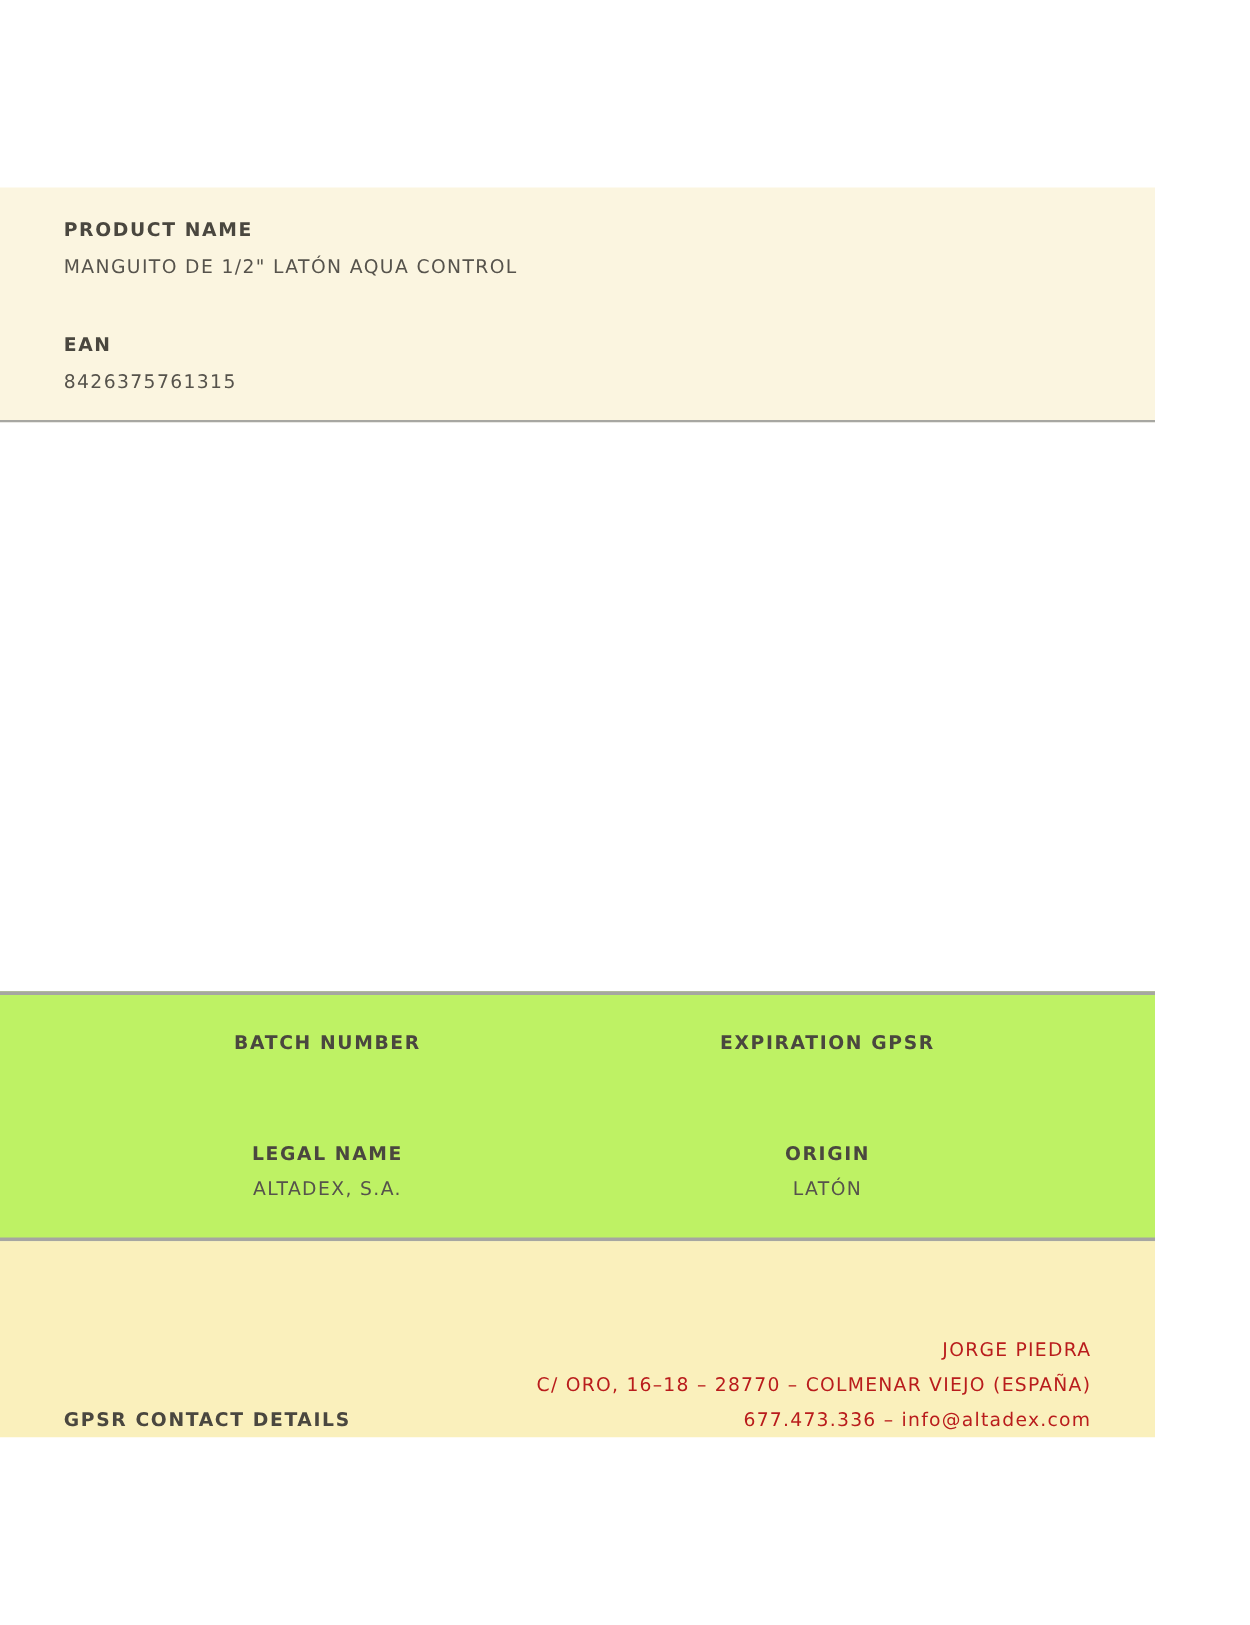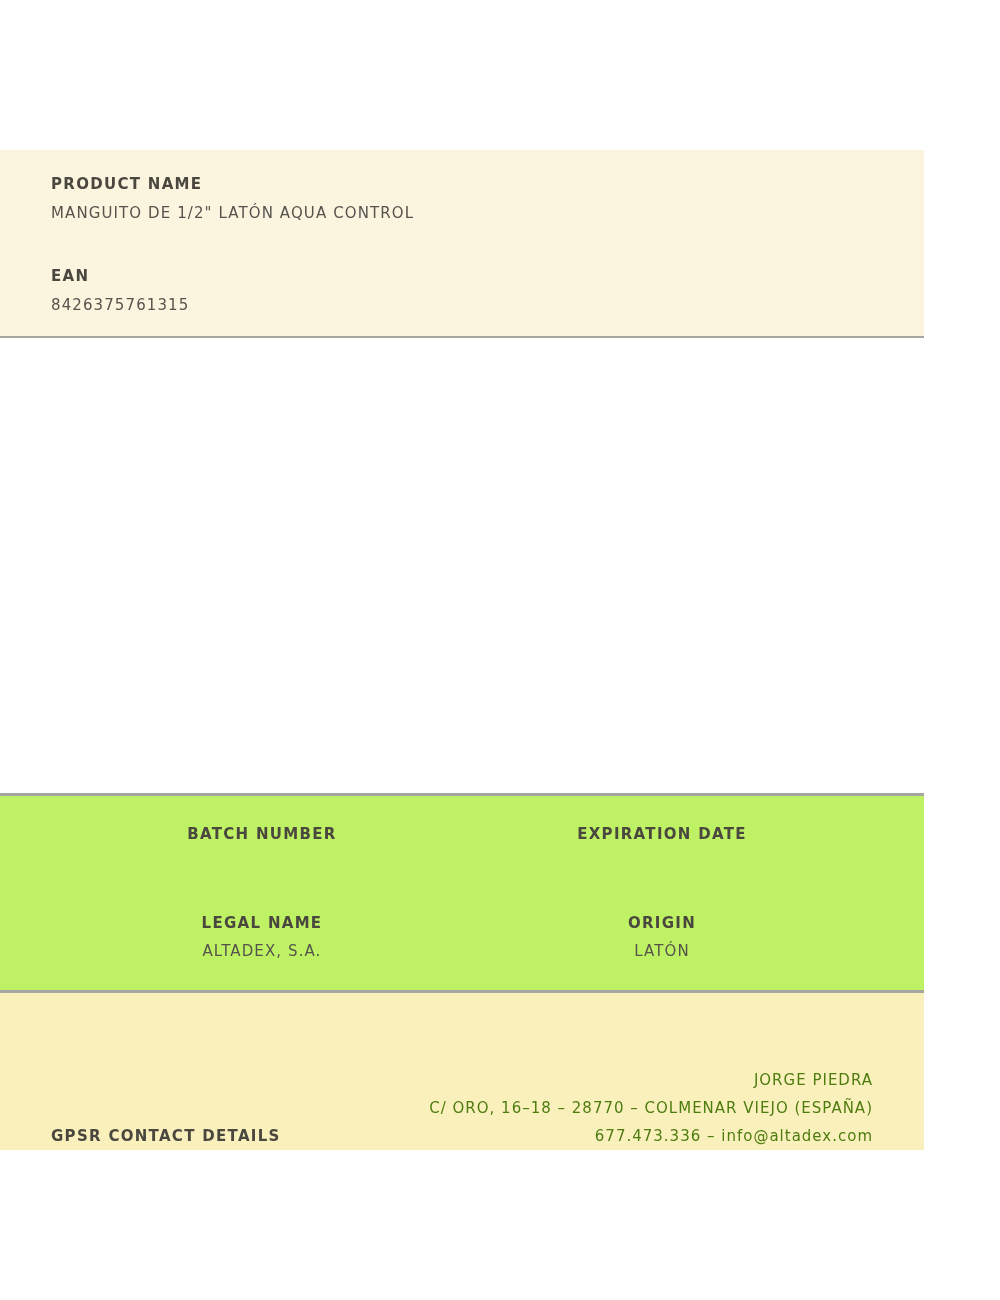--- a/index.html
+++ b/index.html
@@ -82,21 +82,21 @@
     color: #4A473F;
     line-height: 28px;
   }
   .gpsr-contact {
     text-align: right;
   }
   .gpsr-contact-line {
     font-size: 15px;
     font-weight: normal;
     letter-spacing: 1.0px;
-    color: #4d7c0f;
+    color: #b91c1c;
     line-height: 28px;
     white-space: nowrap;
   }
   
   #bottom-spacer {
     height: 150px;
     background: #ffffff;
   }
 </style>
 </head>
@@ -114,21 +114,21 @@
 </div>
 
 <div class="section" id="middle-spacer"></div>
 
 <div class="section" id="batch-section">
   <div class="grid-row first">
     <div class="grid-col">
       <div class="field-label">BATCH NUMBER</div>
     </div>
     <div class="grid-col">
-      <div class="field-label">EXPIRATION DATE</div>
+      <div class="field-label">EXPIRATION GPSR</div>
     </div>
   </div>
   <div class="grid-row second">
     <div class="grid-col">
       <div class="field-label">LEGAL NAME</div>
       <div class="field-value">ALTADEX, S.A.</div>
     </div>
     <div class="grid-col">
       <div class="field-label">ORIGIN</div>
       <div class="field-value">LATÓN</div>

